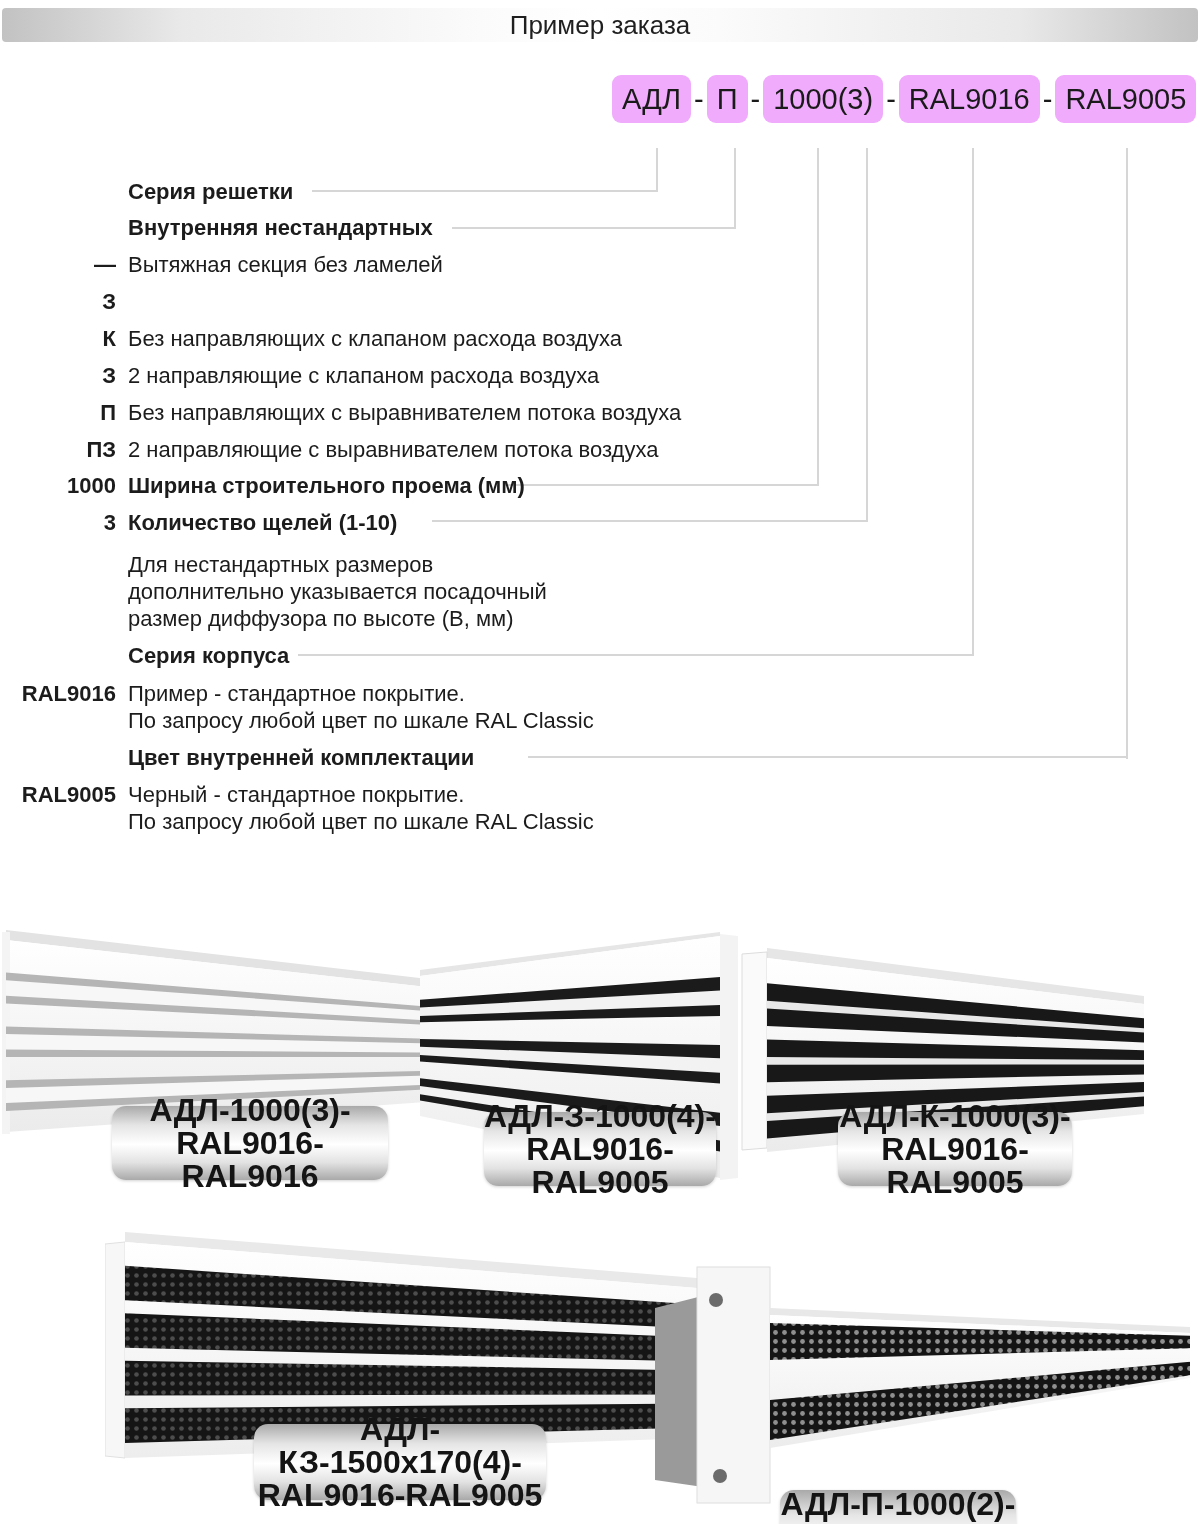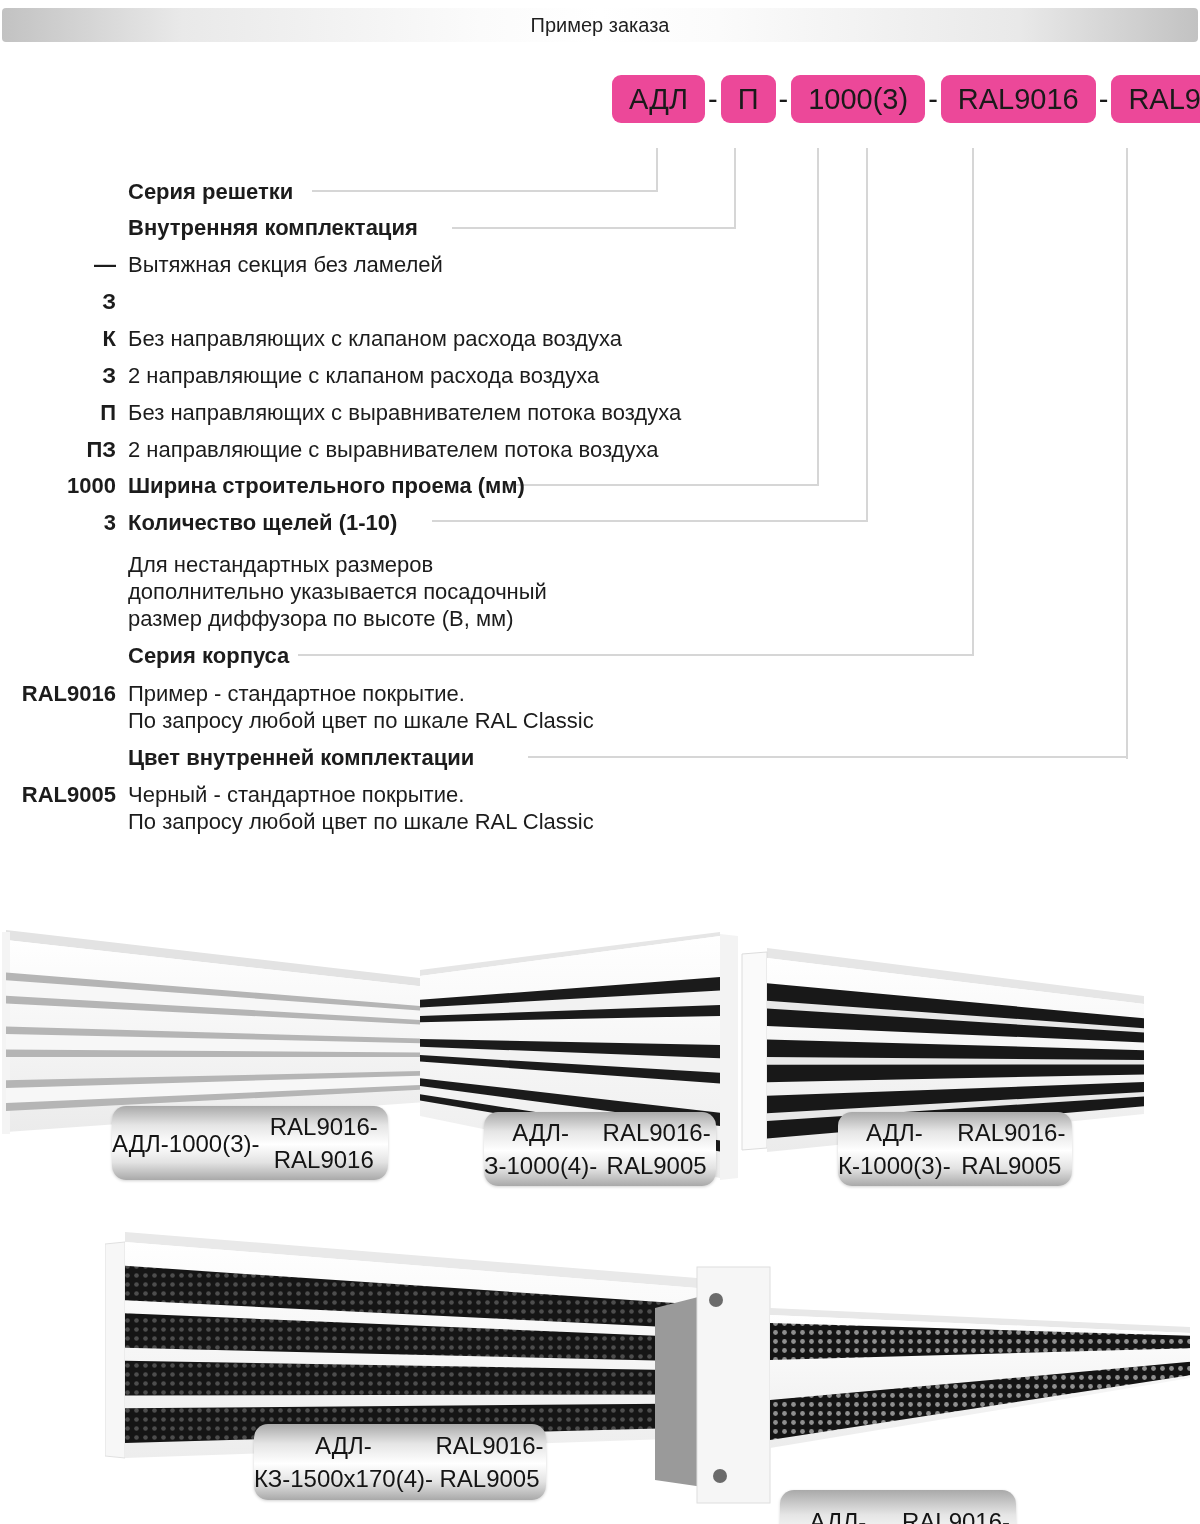--- a/index.html
+++ b/index.html
@@ -1,40 +1,40 @@
 <!DOCTYPE html>
 <html><head>
 <meta charset="utf-8">
 <style>
   html,body{margin:0;padding:0;background:#ffffff;}
   body{width:1200px;height:1524px;position:relative;font-family:"Liberation Sans",sans-serif;color:#1c1c1c;overflow:hidden;}
 
   
   .header-bar{position:absolute;left:2px;top:8px;width:1196px;height:34px;border-radius:4px;
     background:linear-gradient(90deg,#c2c2c2 0%,#e9e9e9 15%,#fbfbfb 40%,#ffffff 50%,#fbfbfb 60%,#e9e9e9 85%,#c2c2c2 100%);
-    display:flex;align-items:center;justify-content:center;font-size:20px;color:#1f1f1f;}
+    display:flex;align-items:center;justify-content:center;font-size:26px;color:#1f1f1f;}
 
   
   .code-row{position:absolute;left:612px;top:75px;height:48px;display:flex;align-items:center;font-size:29px;color:#1a1a1a;}
-  .code-box{background:#ec4899;border-radius:9px;height:48px;display:flex;align-items:center;justify-content:center;padding:0 17px;white-space:nowrap;}
+  .code-box{background:#f0abfc;border-radius:9px;height:48px;display:flex;align-items:center;justify-content:center;padding:0 10px;white-space:nowrap;}
   .code-dash{margin:0 3px;}
 
   
   .vline{position:absolute;width:2px;background:#d6d6d6;}
   .hline{position:absolute;height:2px;background:#d6d6d6;}
 
   
   .lrow{position:absolute;left:0;width:840px;display:flex;align-items:baseline;font-size:22px;line-height:28px;white-space:nowrap;}
   .lkey{display:inline-block;width:116px;min-width:116px;text-align:right;padding-right:12px;font-weight:bold;}
   .bold{font-weight:bold;}
 
   
-  .plate{position:absolute;border-radius:14px;text-align:center;color:#141414;font-size:24px;line-height:33px;font-weight:400;
+  .plate{position:absolute;border-radius:14px;text-align:center;color:#141414;font-size:32px;line-height:33px;font-weight:700;
     background:linear-gradient(180deg,#a9a9a9 0%,#e5e5e5 26%,#ffffff 52%,#e3e3e3 76%,#a9a9a9 100%);
-    display:flex;flex-direction:row;align-items:center;justify-content:center;box-shadow:0 1px 3px rgba(0,0,0,.18);}
+    display:flex;flex-direction:column;align-items:center;justify-content:center;box-shadow:0 1px 3px rgba(0,0,0,.18);}
 
   .photo{position:absolute;}
 </style>
 </head>
 <body>
 
 <div class="header-bar">
   <span>Пример заказа</span>
 </div>
 
@@ -63,21 +63,21 @@
 <div class="hline" style="top:520px;left:432px;width:436px"></div>
 <div class="hline" style="top:654px;left:298px;width:676px"></div>
 <div class="hline" style="top:756px;left:528px;width:600px"></div>
 
 <div class="lrow" style="top:178px">
   <span class="lkey"></span>
   <span class="bold">Серия решетки</span>
 </div>
 <div class="lrow" style="top:214px">
   <span class="lkey"></span>
-  <span class="bold">Внутренняя комплектация</span>
+  <span class="bold">Внутренняя нестандартных</span>
 </div>
 
 <div class="lrow" style="top:251px">
   <span class="lkey">—</span>
   <span>Вытяжная секция без ламелей</span>
 </div>
 <div class="lrow" style="top:288px">
   <span class="lkey">З</span>
 </div>
 <div class="lrow" style="top:325px">

